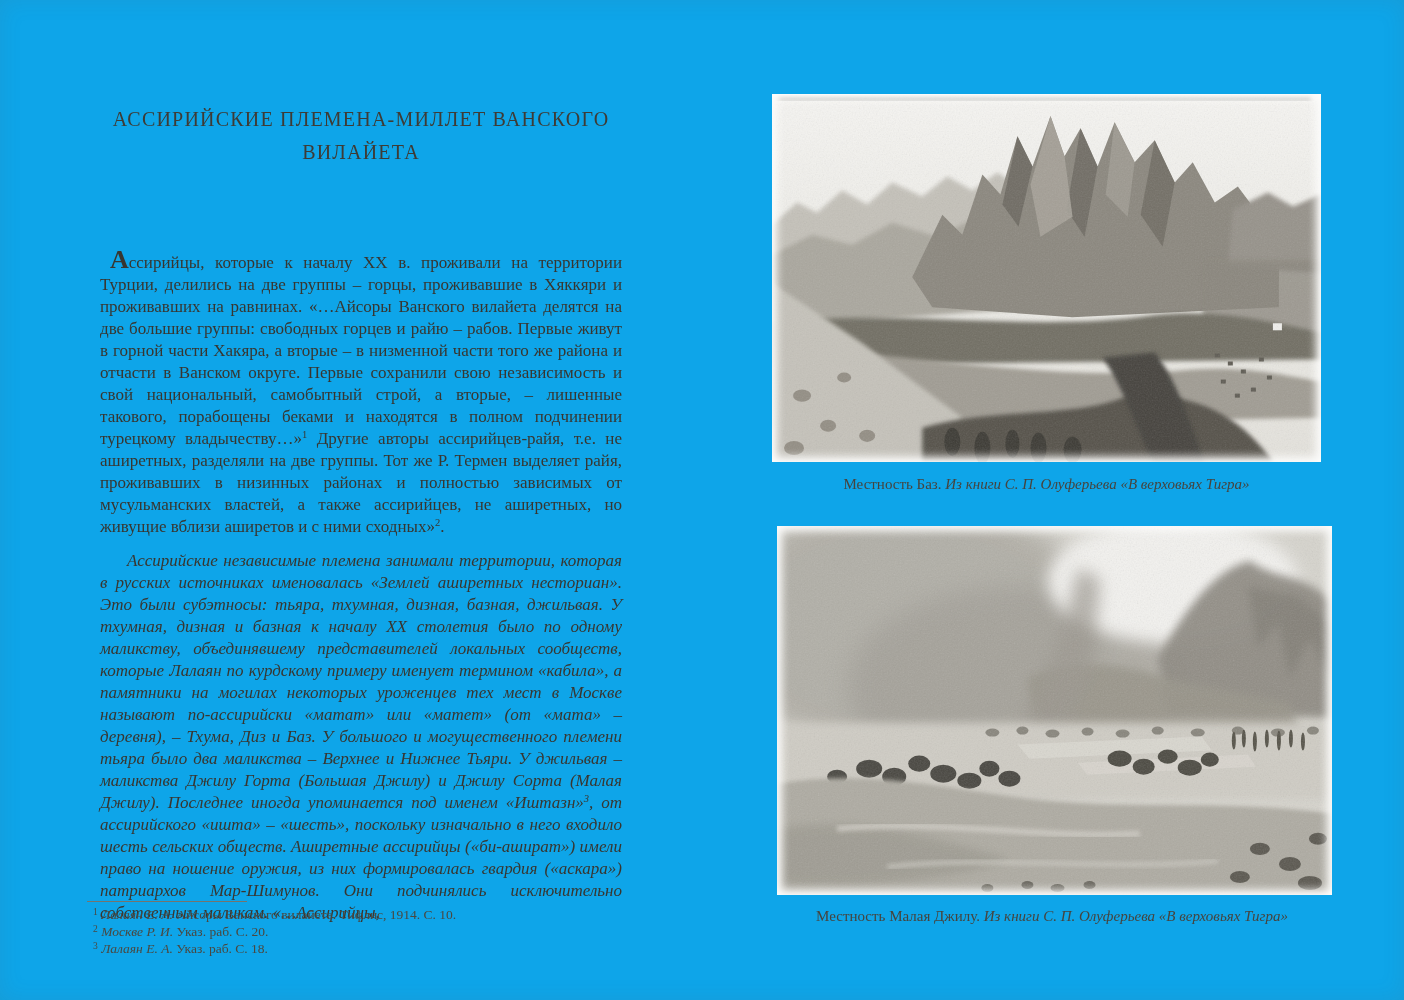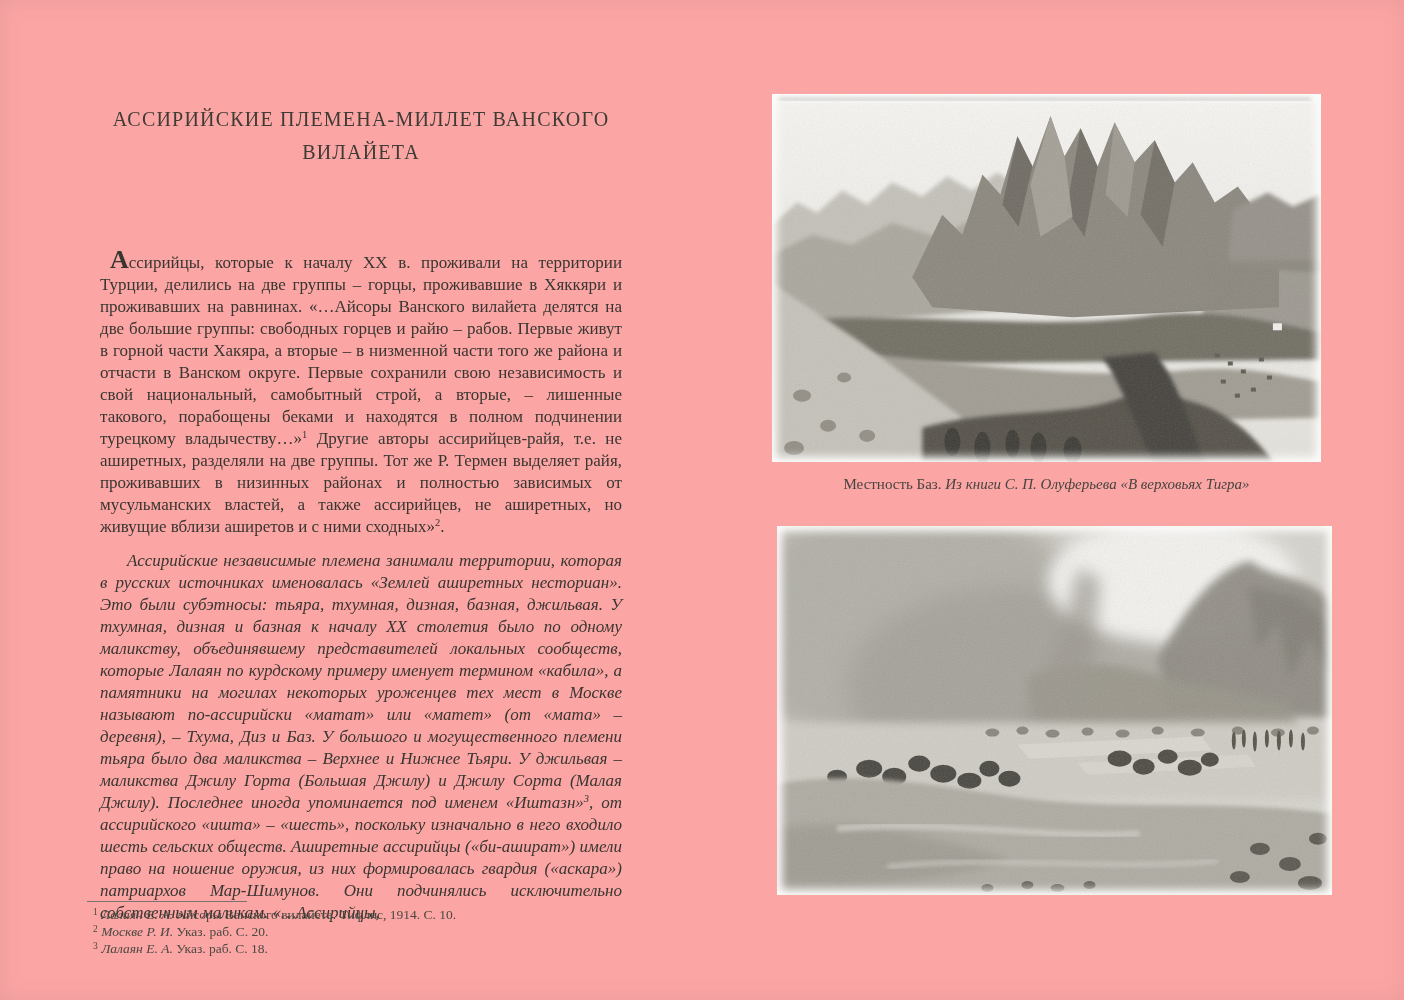--- a/index.html
+++ b/index.html
@@ -1,18 +1,18 @@
 <!DOCTYPE html>
 <html lang="ru"><head>
 <meta charset="utf-8">
 <style>
   html,body{margin:0;padding:0;background:#f4f4f2;}
   body{width:1404px;height:1000px;overflow:hidden;}
   .page{
-    position:relative;width:1404px;height:1000px;background:#fca5a5;
+    position:relative;width:1404px;height:1000px;background:#0ea5e9;
     font-family:"Liberation Serif","DejaVu Serif",serif;color:#37352f;overflow:hidden;
   }
   .page::after{content:"";position:absolute;inset:0;pointer-events:none;
     box-shadow:inset 0 0 22px rgba(90,88,80,.12);}
   .title{
     position:absolute;left:88px;top:103px;width:546px;margin:0;
     font-size:20px;line-height:33px;font-weight:normal;text-align:center;
     letter-spacing:1.2px;color:#3e3b35;
   }
   .bodytext{
@@ -212,14 +212,17 @@
       </g>
       <g fill="#5a574e" opacity="0.85">
         <ellipse cx="250" cy="358" rx="6" ry="4"></ellipse>
           <ellipse cx="280" cy="361" rx="7" ry="4"></ellipse>
         <ellipse cx="312" cy="358" rx="6" ry="4"></ellipse>
           <ellipse cx="210" cy="361" rx="6" ry="4"></ellipse>
       </g>
       <rect width="554" height="368" filter="url(#grain2)" opacity="0.18"></rect>
     </svg>
   </div>
+  <div class="cap cap2">
+    <span>Местность Малая Джилу.</span> <em>Из книги С. П. Олуферьева «В верховьях Тигра»</em>
+  </div>
 
 </div>
 
 </body></html>

